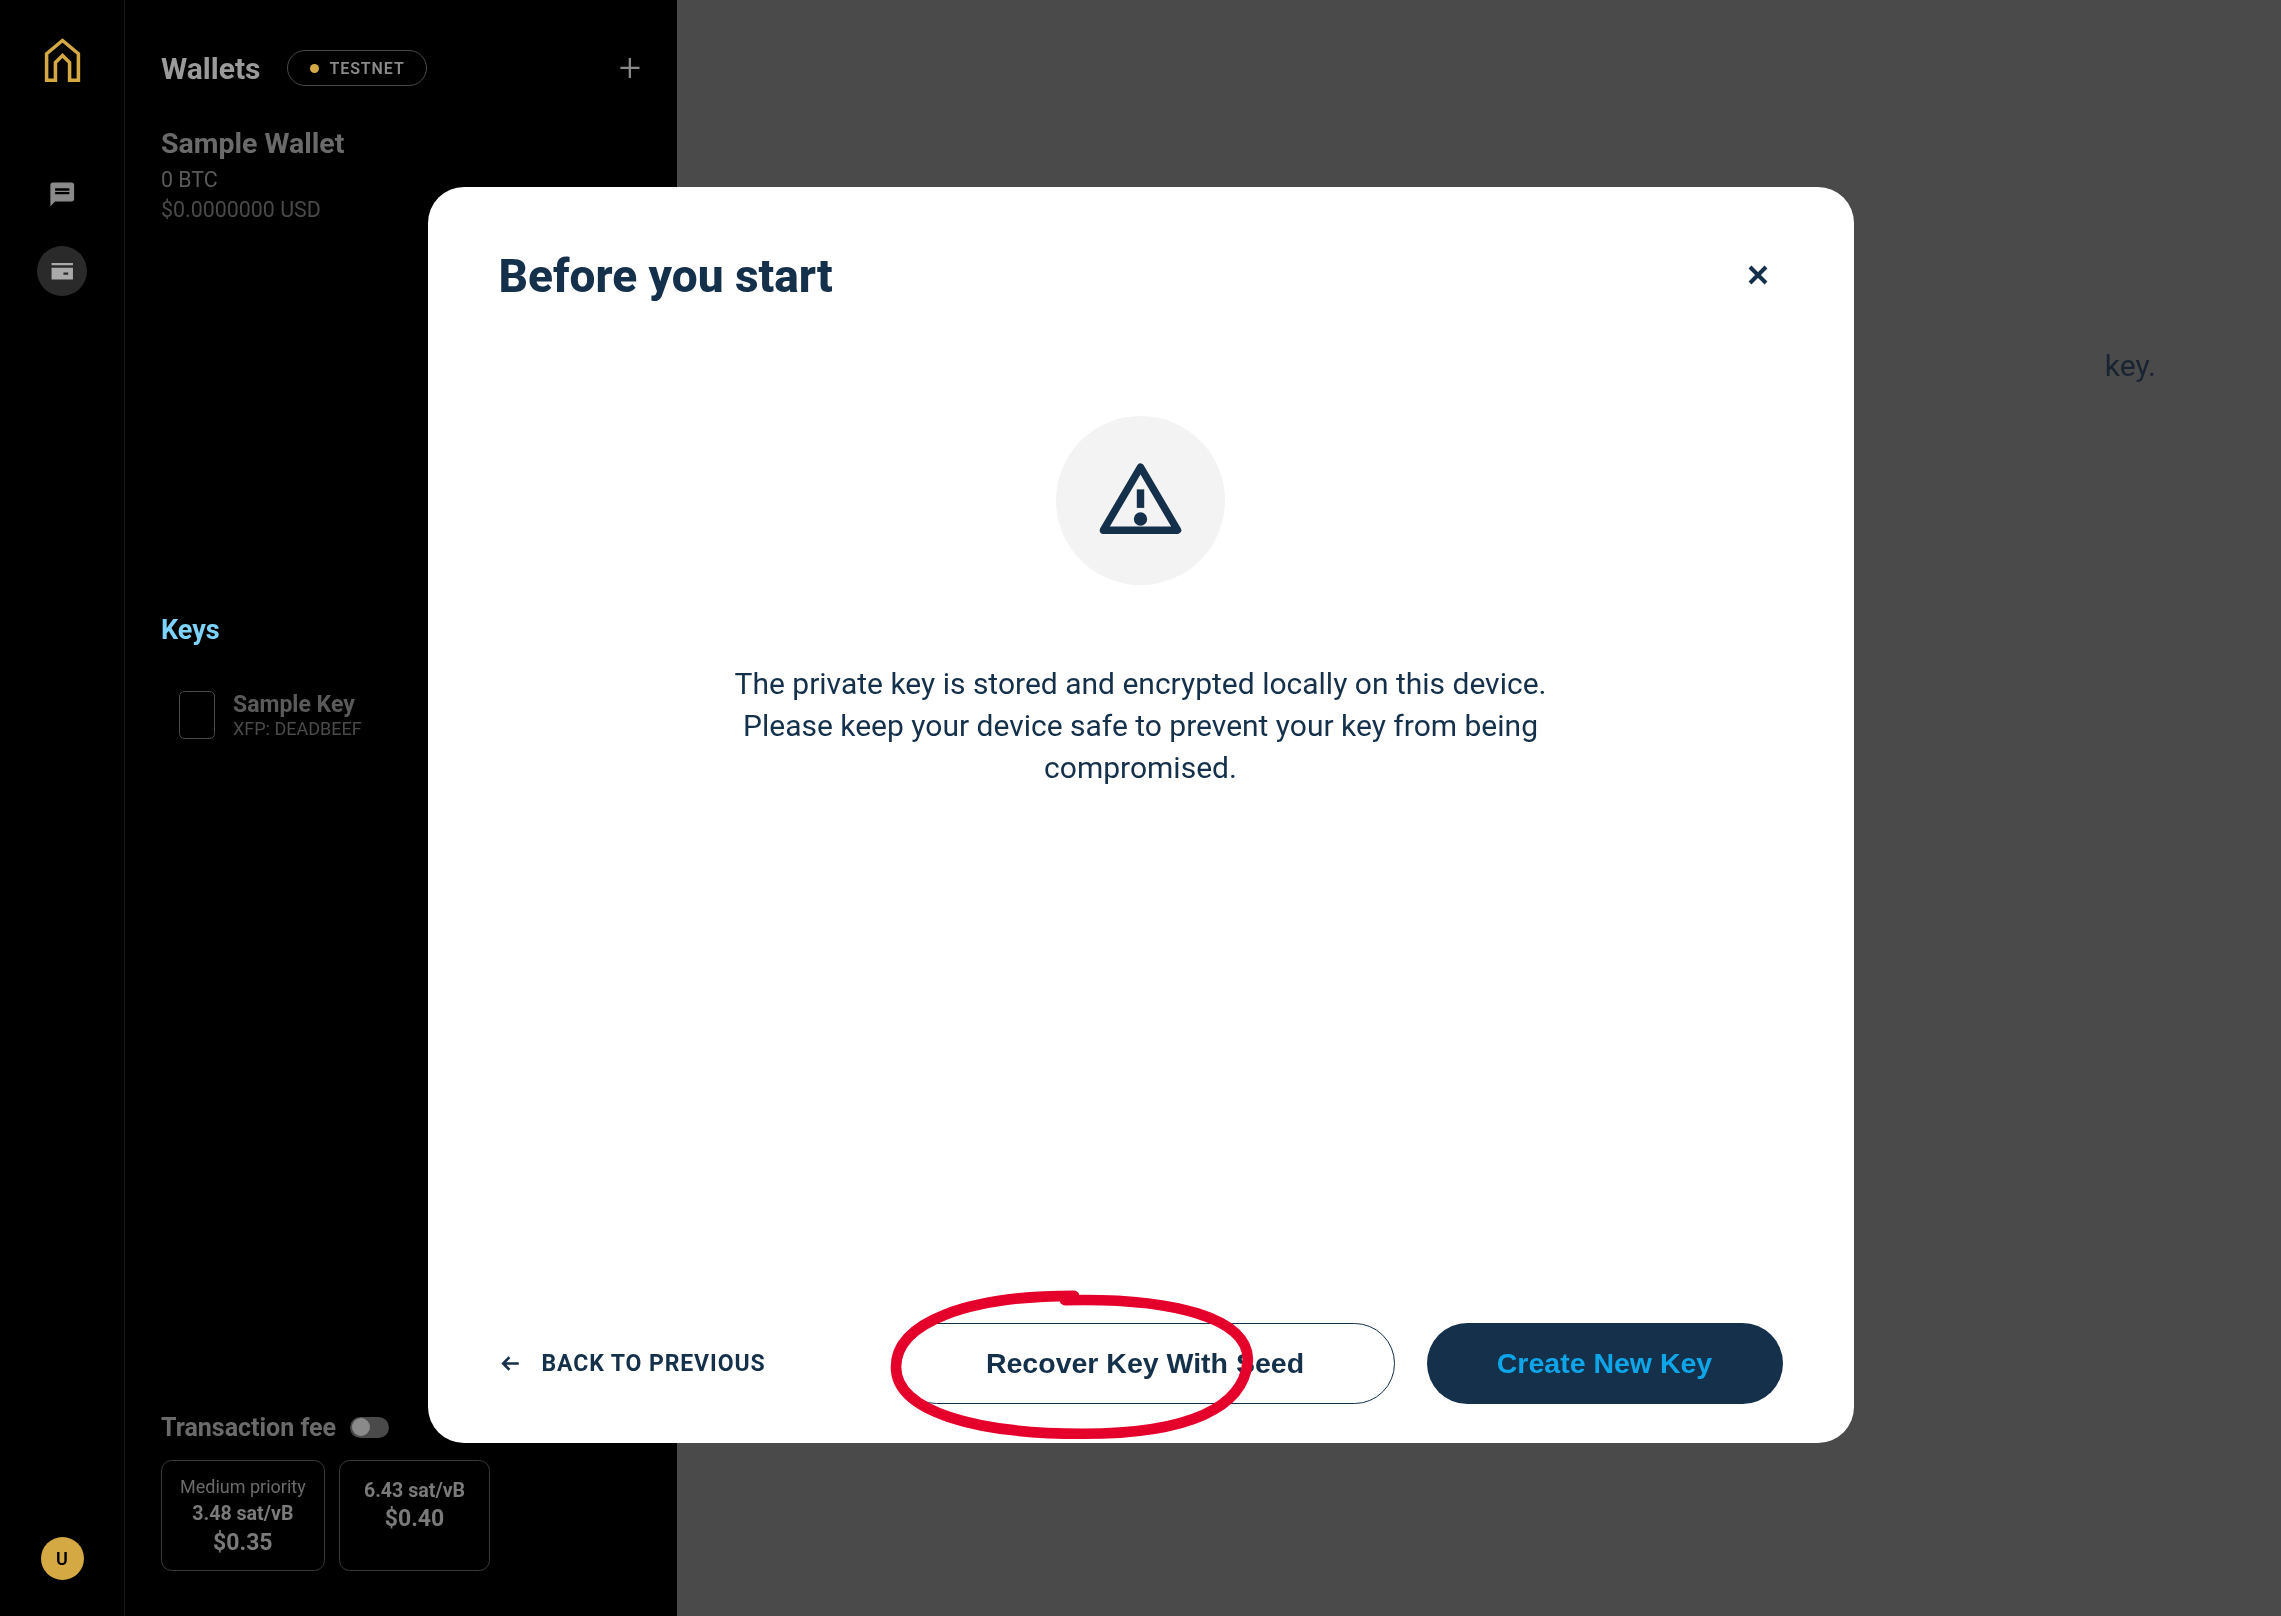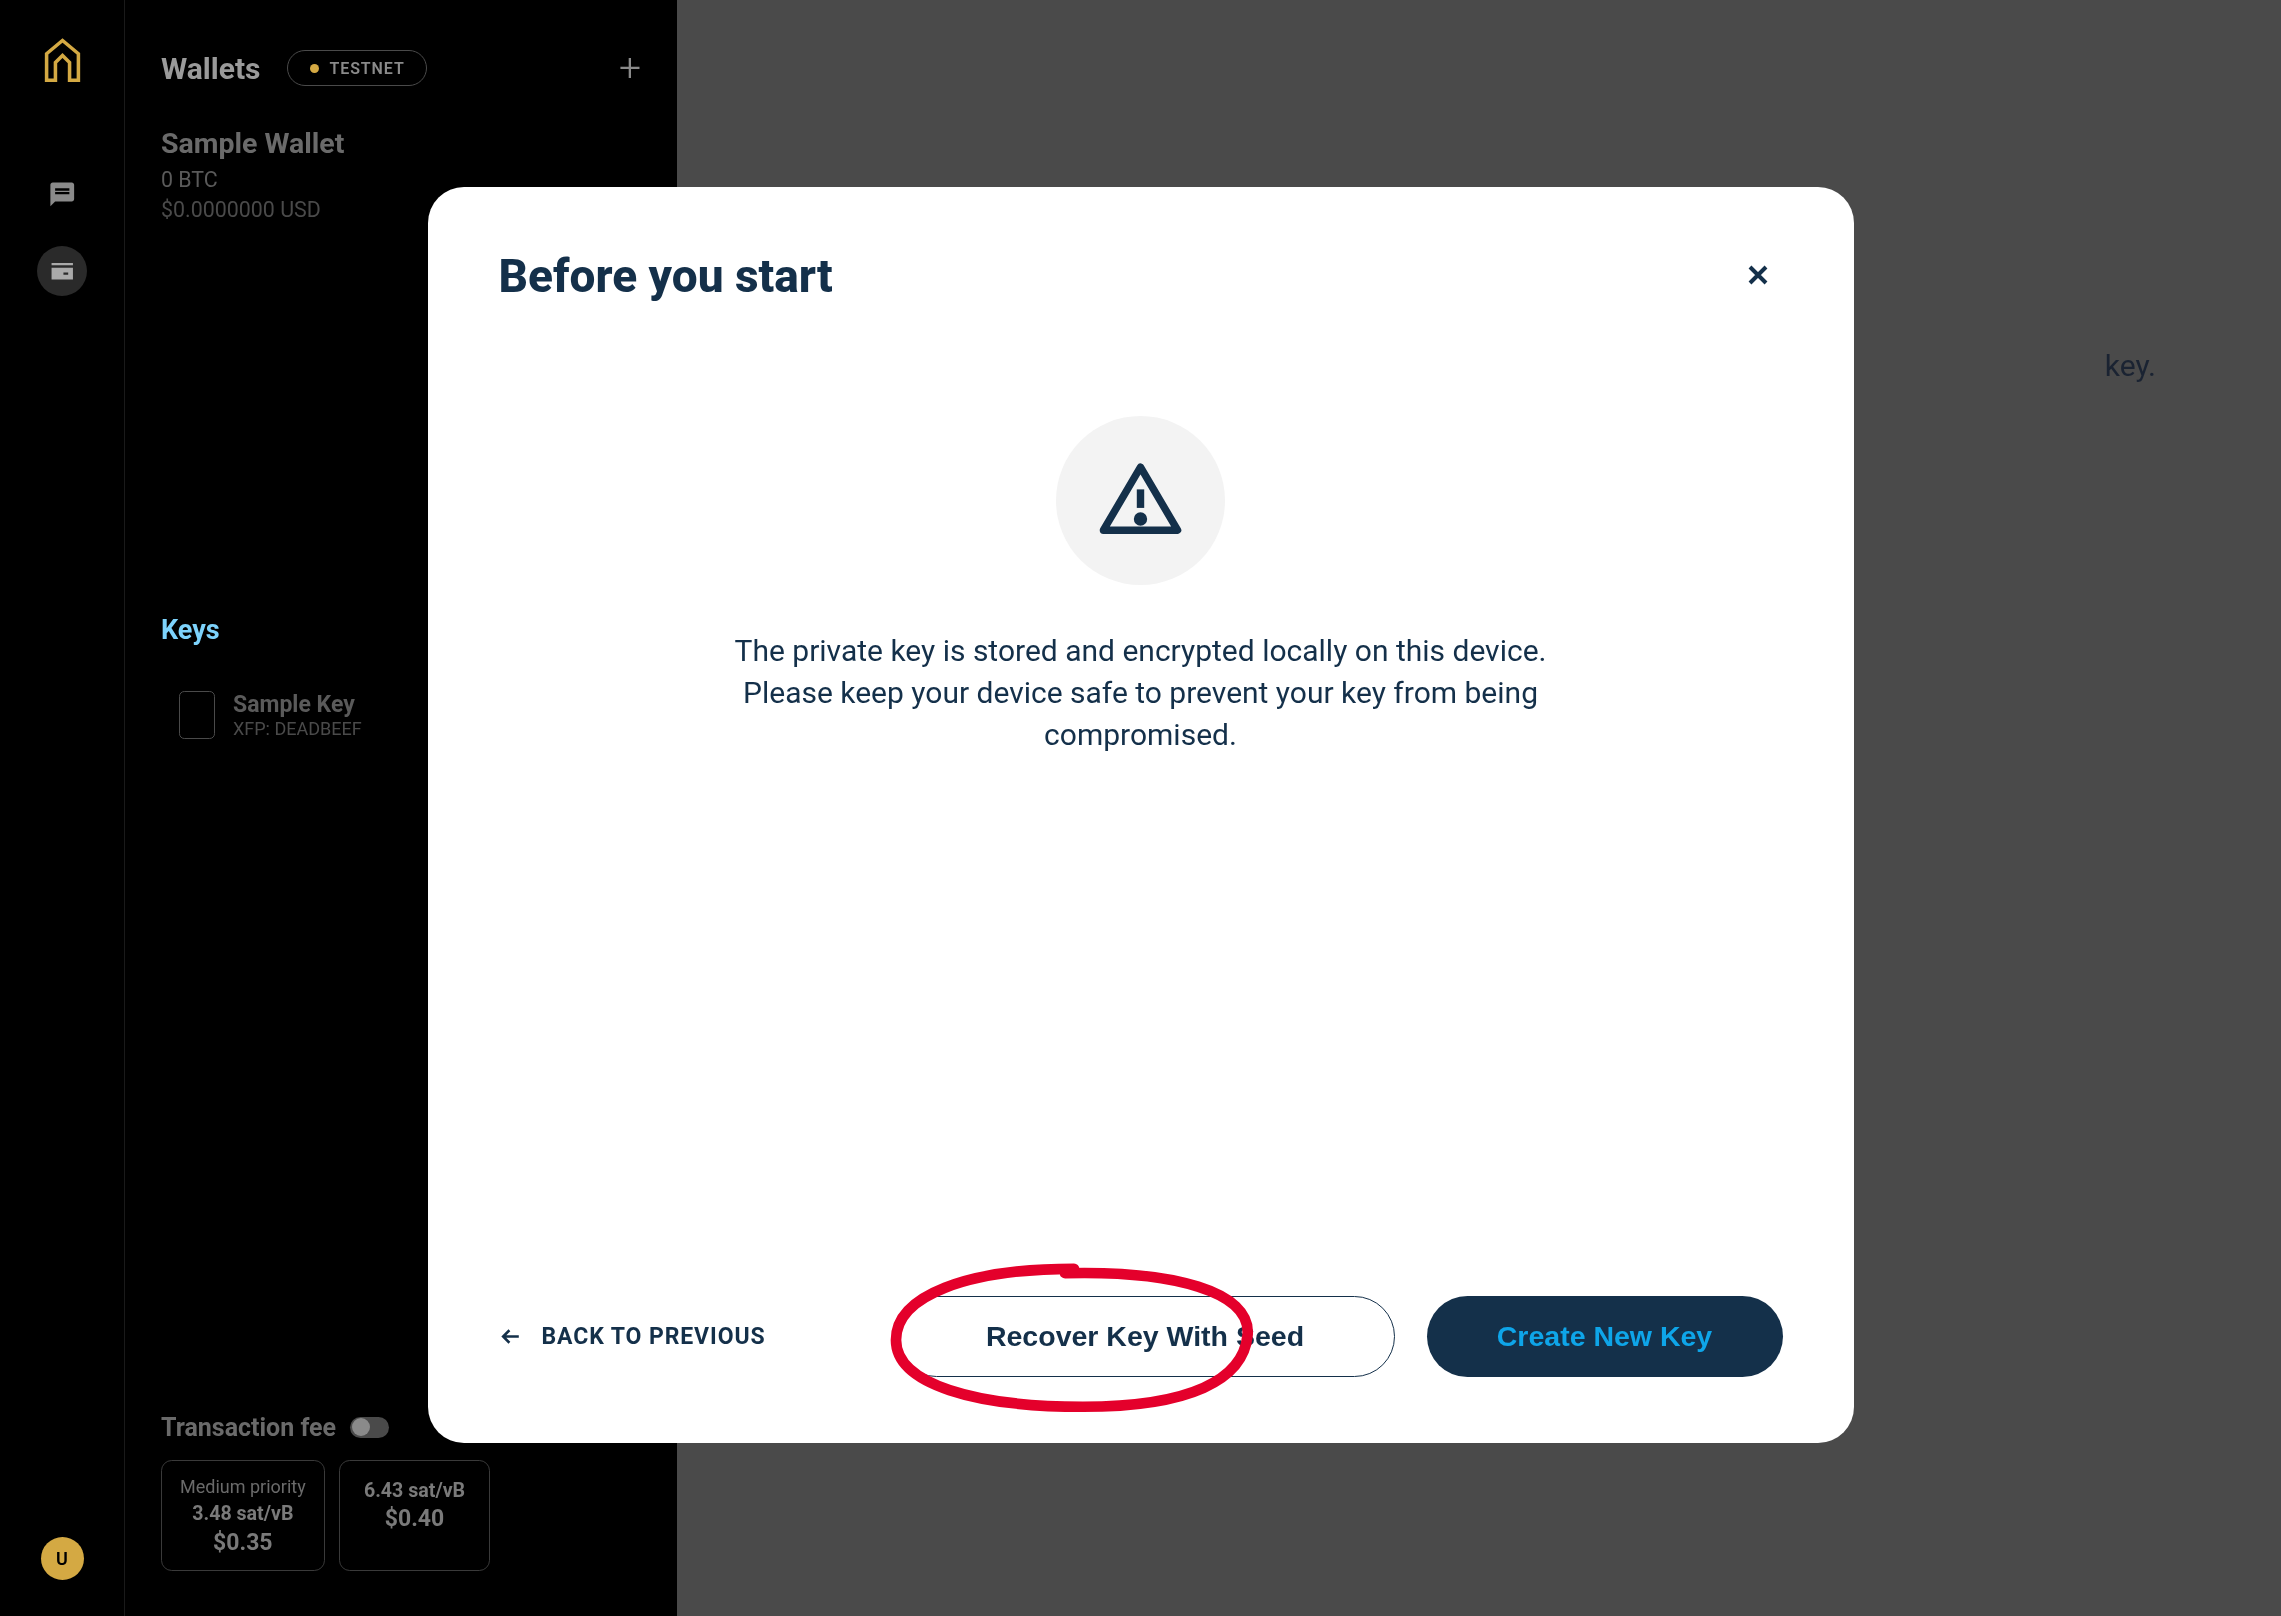--- a/index.html
+++ b/index.html
@@ -234,21 +234,21 @@
       display: flex;
       align-items: flex-start;
       justify-content: center;
       padding-top: 187px;
     }
     .modal {
       width: 1426px;
       height: 1256px;
       background: #fff;
       border-radius: 36px;
-      padding: 62px 71px 66px;
+      padding: 62px 71px 39px;
       display: flex;
       flex-direction: column;
       position: relative;
       color: #14304a;
       justify-content: center;
     }
     .modal-header {
       display: flex;
       justify-content: space-between;
       align-items: flex-start;
@@ -279,20 +279,21 @@
       align-items: center;
       justify-content: center;
       margin-bottom: 45px;
     }
     .modal-text {
       font-size: 30px;
       text-align: center;
       color: #14304a;
       line-height: 1.4;
       max-width: 864px;
+      margin-top: 33px;
     }
     .modal-footer {
       margin-top: auto;
       display: flex;
       align-items: center;
       justify-content: space-between;
       gap: 32px;
     }
     .back-link {
       display: flex;

